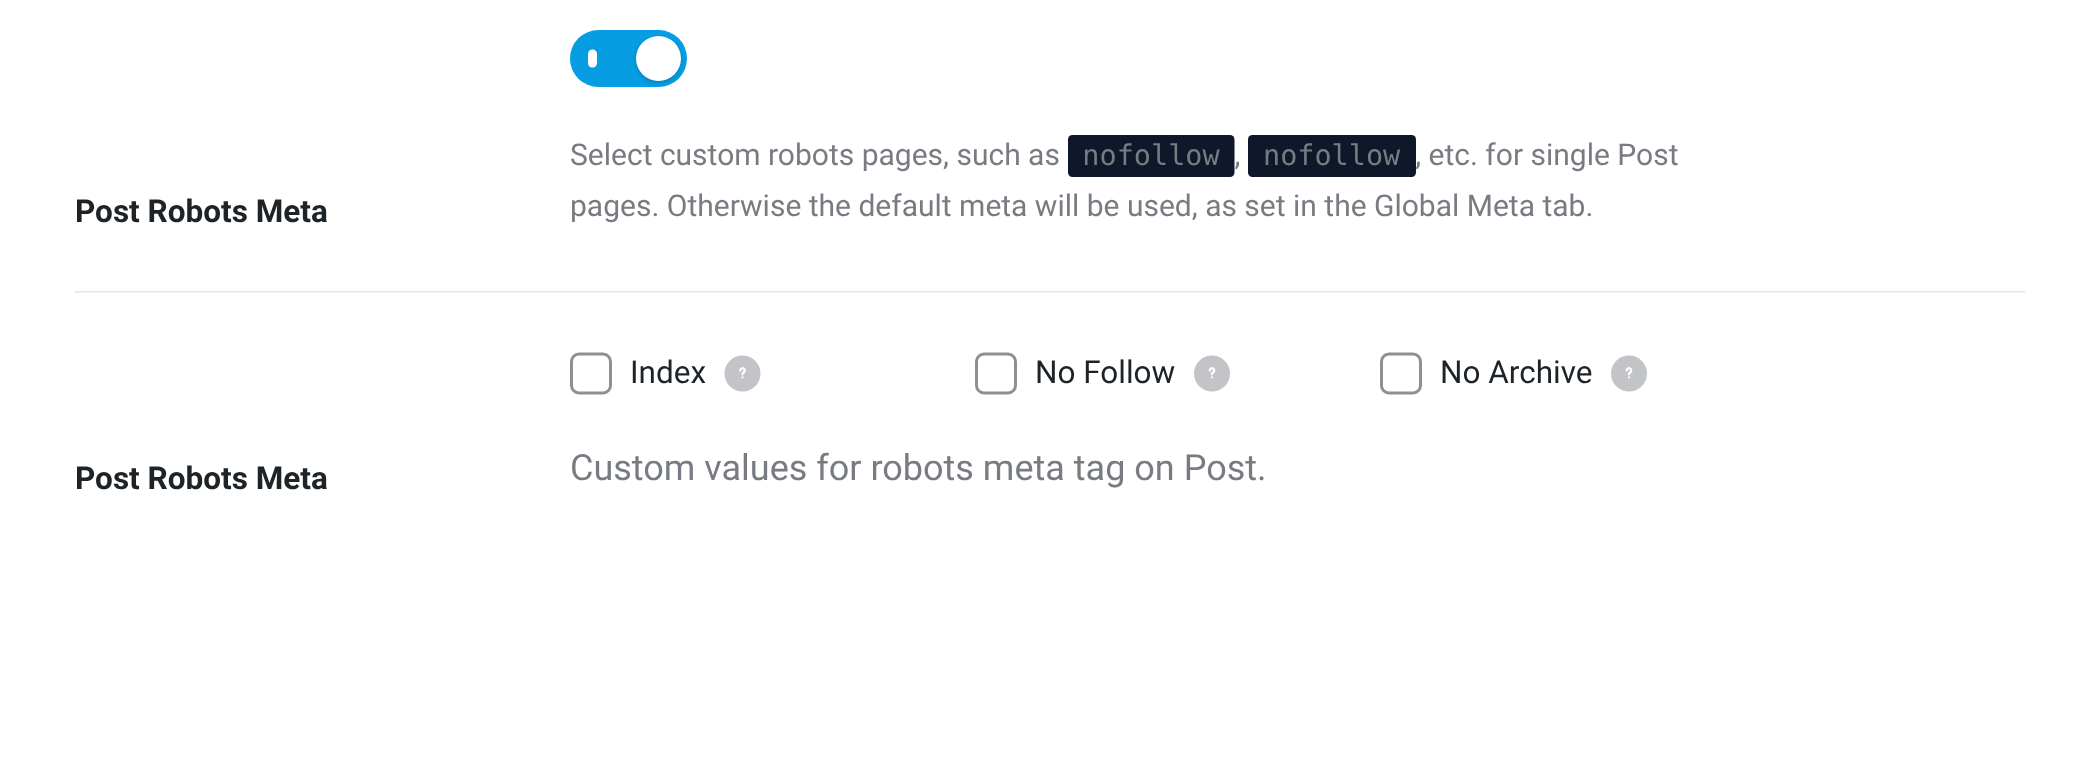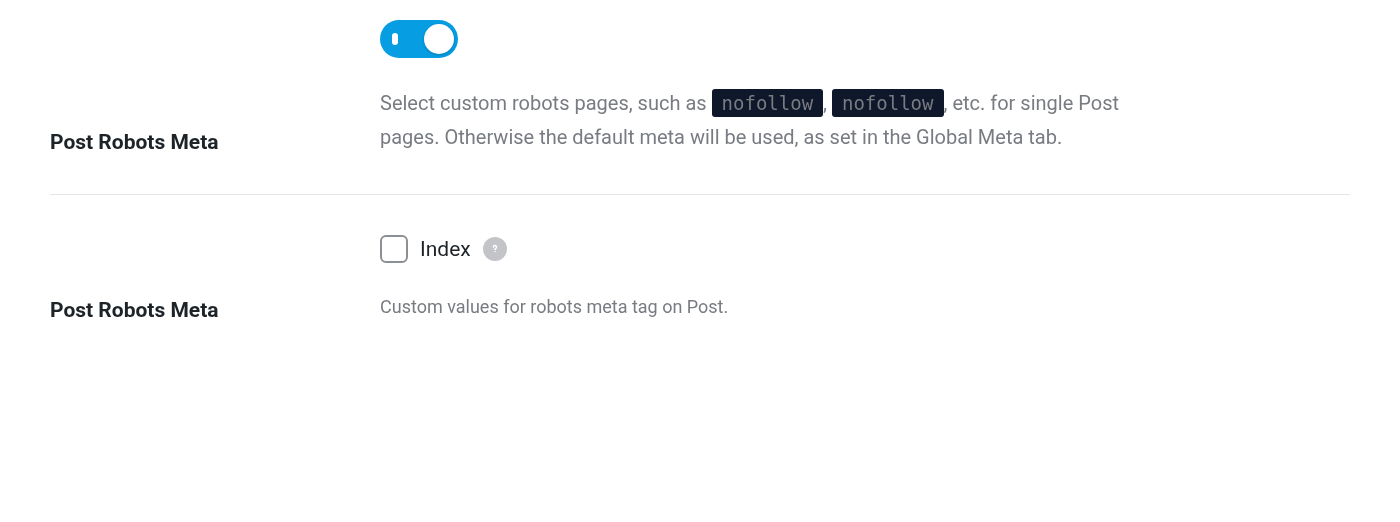--- a/index.html
+++ b/index.html
@@ -123,21 +123,21 @@
       justify-content: center;
       cursor: pointer;
       flex-shrink: 0;
     }
     .help-icon svg {
       width: 12px;
       height: 12px;
     }
     .sub-description {
       color: #787c82;
-      font-size: 18px;
+      font-size: 24px;
       line-height: 1.6;
     }
   </style>
 </head>
 <body>
 
 <div class="setting-row first">
   <div class="setting-label">Post Robots Meta</div>
   <div class="setting-content">
     <div class="toggle">
@@ -159,20 +159,38 @@
         <div class="checkbox-box"></div>
         <span class="checkbox-label">Index</span>
         <div class="help-icon">
           <svg viewBox="0 0 24 24" fill="none">
               <path d="M9 8a3 3 0 1 1 5 2.2c-.8.7-2 1.3-2 2.8M12 17h.01" stroke="#fff" stroke-width="3" stroke-linecap="round"></path>
             </svg>
         </div>
       </div>
 
 
+      <div class="checkbox-item">
+        <div class="checkbox-box"></div>
+        <span class="checkbox-label">No Follow</span>
+        <div class="help-icon">
+          <svg viewBox="0 0 24 24" fill="none">
+              <path d="M9 8a3 3 0 1 1 5 2.2c-.8.7-2 1.3-2 2.8M12 17h.01" stroke="#fff" stroke-width="3" stroke-linecap="round"></path>
+            </svg>
+        </div>
+      </div>
 
+      <div class="checkbox-item">
+        <div class="checkbox-box"></div>
+        <span class="checkbox-label">No Archive</span>
+        <div class="help-icon">
+          <svg viewBox="0 0 24 24" fill="none">
+              <path d="M9 8a3 3 0 1 1 5 2.2c-.8.7-2 1.3-2 2.8M12 17h.01" stroke="#fff" stroke-width="3" stroke-linecap="round"></path>
+            </svg>
+        </div>
+      </div>
 
 
 
     </div>
     <p class="sub-description">Custom values for robots meta tag on Post.</p>
   </div>
 </div>
 
 </body></html>

